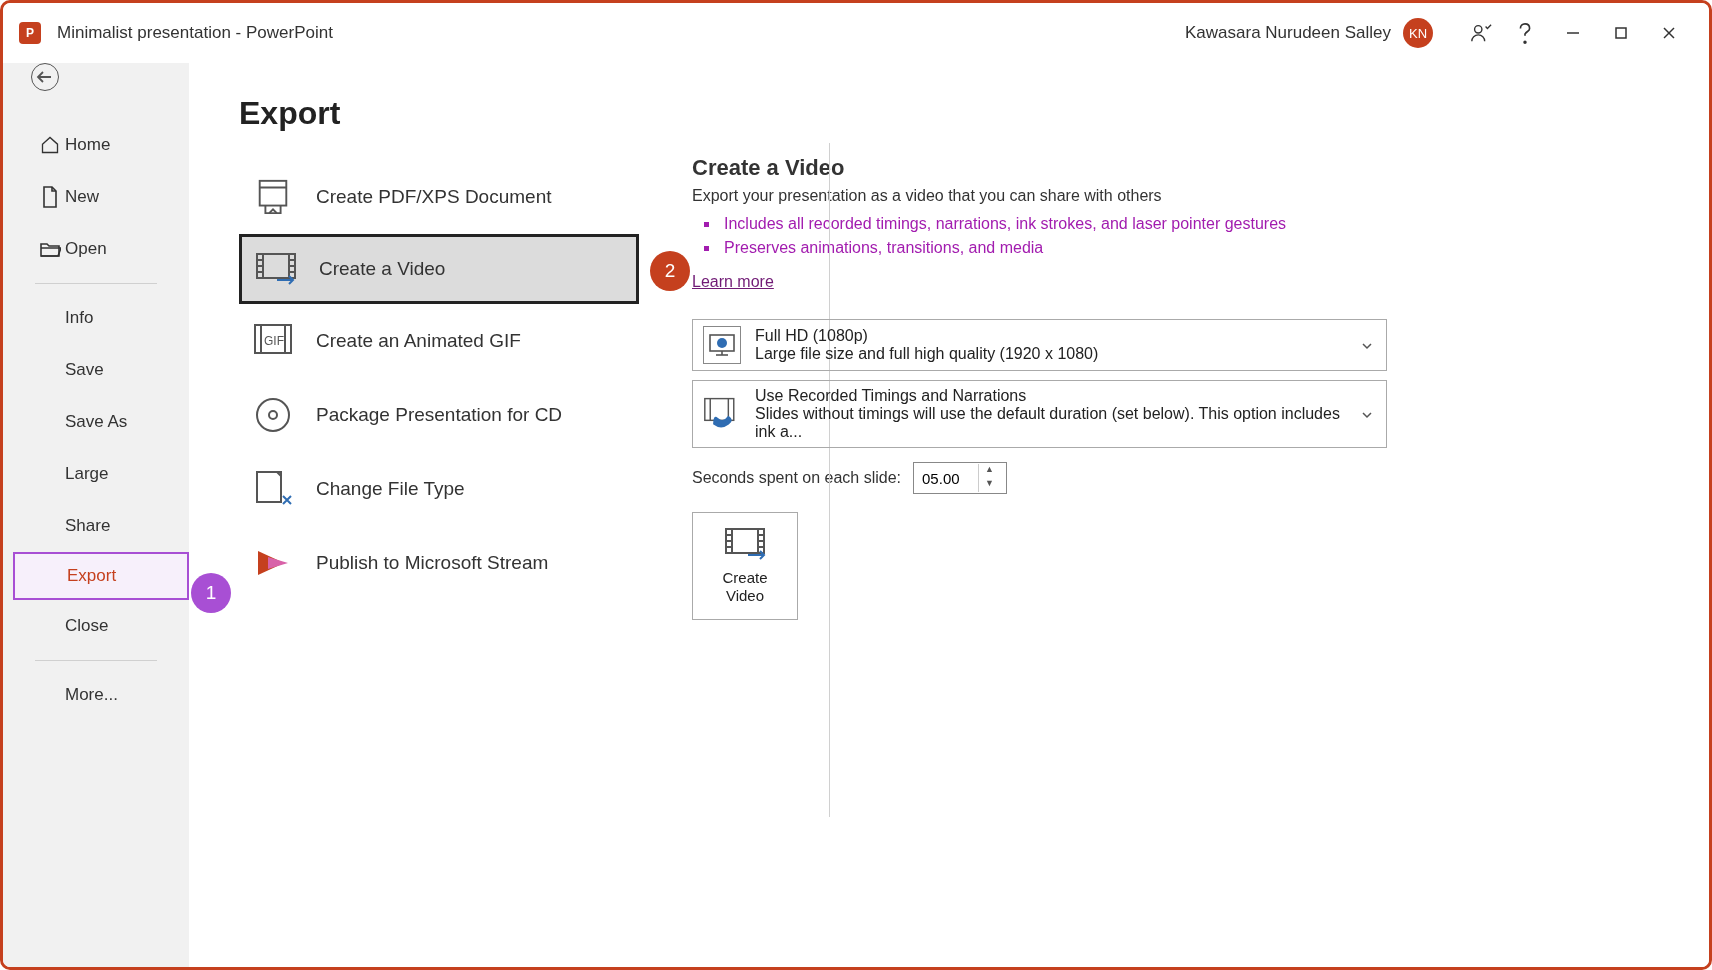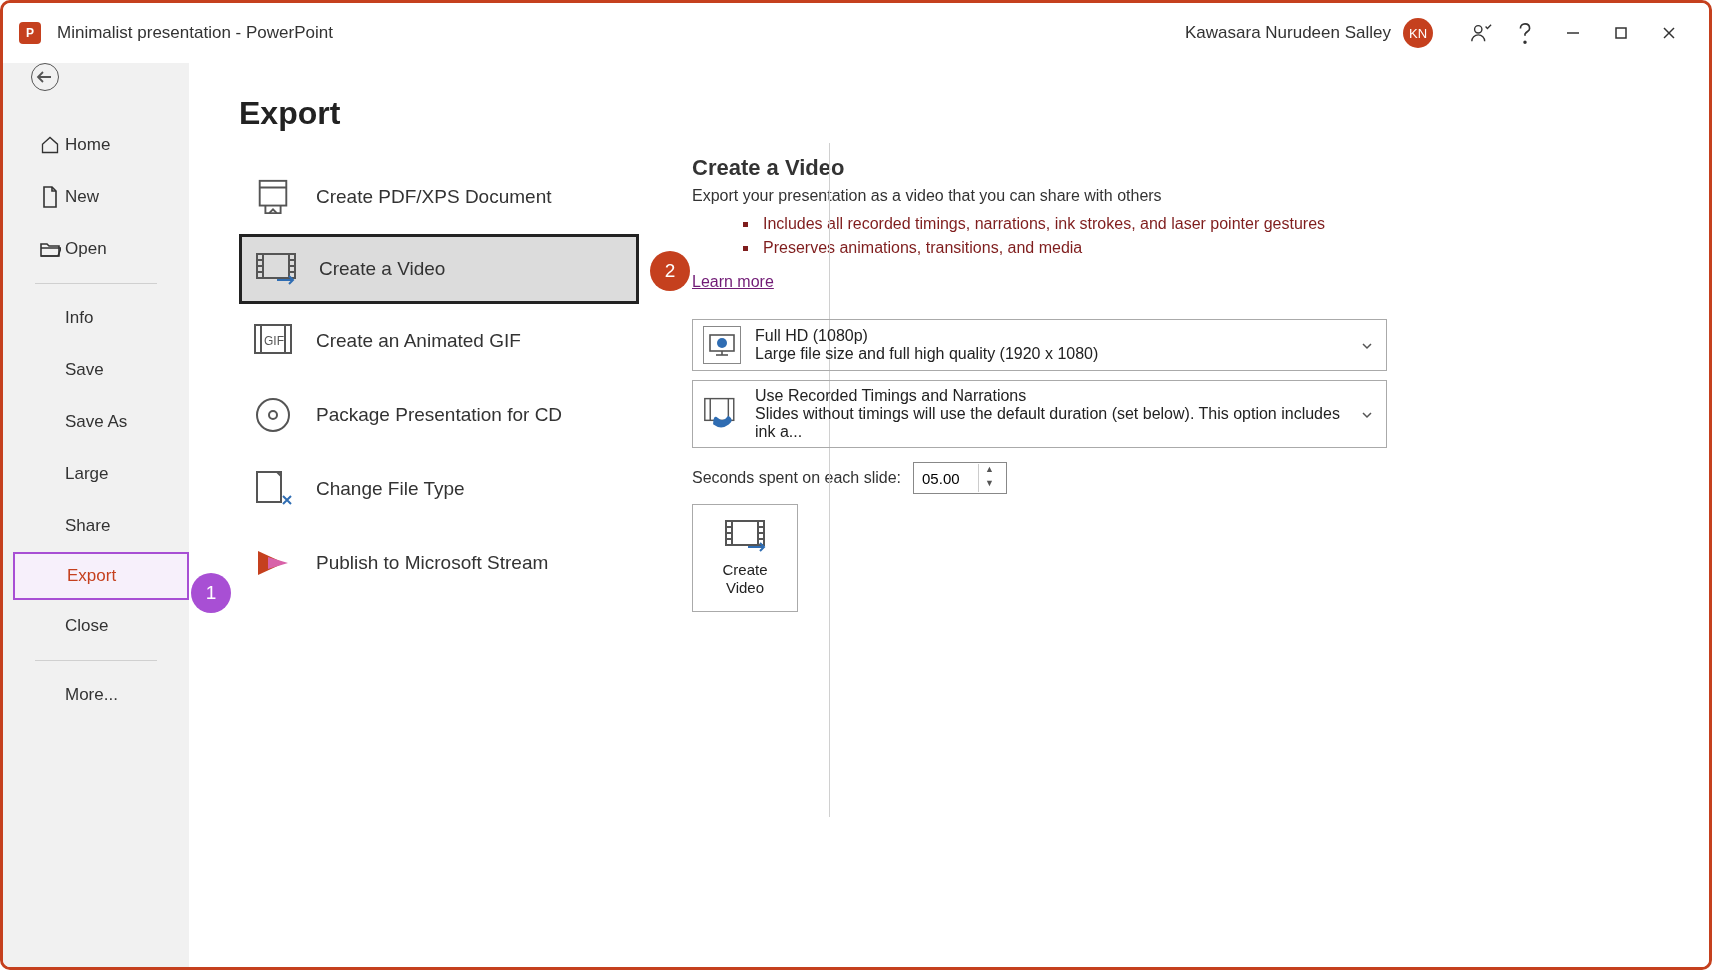--- a/index.html
+++ b/index.html
@@ -139,21 +139,21 @@
     position:absolute; left:640px; top:80px; bottom:150px;
     width:1px; background:#d0d0d0;
   }
   
   .main-right {
     margin-left:48px; flex:1; padding-top:60px;
   }
   .right-title { font-size:22px; font-weight:600; color:#333; margin-bottom:6px; }
   .right-subtitle { font-size:16px; color:#333; margin-bottom:10px; }
   .bullets { margin-left:28px; }
-  .bullets li { font-size:16px; color:#7f1d1d; list-style:square; margin-bottom:6px; padding-left:4px;margin-left:39px;}
+  .bullets li { font-size:16px; color:#a21caf; list-style:square; margin-bottom:6px; padding-left:4px;}
   .learn-more { color:#701a75; font-size:16px; text-decoration:underline; display:inline-block; margin-top:10px; }
   .dropdown {
     margin-top:28px;
     border:1px solid #aaa;
     width:695px;
     display:flex; align-items:center;
     padding:6px 10px; cursor:pointer;
     position:relative;
   }
   .dropdown + .dropdown { margin-top:9px; }
@@ -173,21 +173,21 @@
   .spinner {
     border:1px solid #888; width:94px; height:32px;
     display:flex; align-items:center;
   }
   .spinner input {
     border:none; width:64px; font-size:15px; padding-left:8px; outline:none;
   }
   .spinner-btns { display:flex; flex-direction:column; border-left:1px solid #ccc; width:22px;}
   .spinner-btns div { height:14px; font-size:9px; text-align:center; color:#555; cursor:pointer;}
   .create-btn {
-    margin-top:10px;
+    margin-top:18px;
     width:106px; height:108px;
     border:1px solid #aaa;
     display:flex; flex-direction:column; align-items:center; justify-content:center;
     cursor:pointer; font-size:15px; color:#222;
     gap:6px;
   }
   .create-btn .cb-icon { width:42px; height:36px; }
 </style>
 </head>
 <body>

